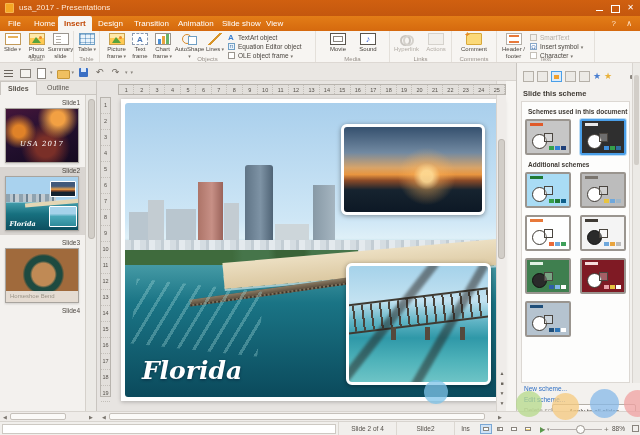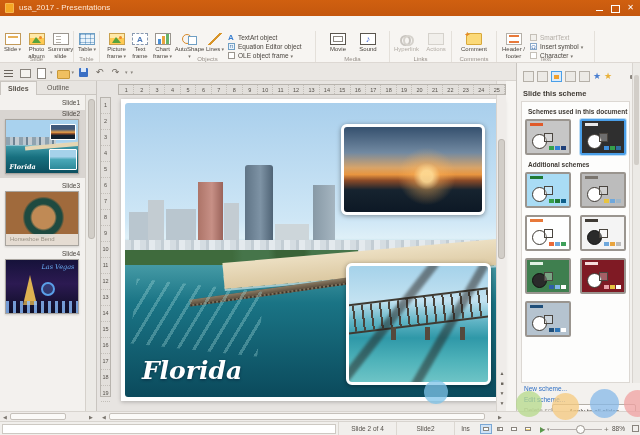--- a/index.html
+++ b/index.html
@@ -200,20 +200,32 @@
 <div class="app">
 
   <div class="titlebar">
     <div class="tb-icon"></div>
     <div class="tb-title">usa_2017 - Presentations</div>
     <div class="winbtn wb-min"></div>
     <div class="winbtn wb-max"></div>
     <div class="winbtn wb-close">✕</div>
   </div>
 
+  <div class="menubar">
+    <div class="mtab" style="left:2px">File</div>
+    <div class="mtab" style="left:28px">Home</div>
+    <div class="mtab active" style="left:58px">Insert</div>
+    <div class="mtab" style="left:92px">Design</div>
+    <div class="mtab" style="left:128px">Transition</div>
+    <div class="mtab" style="left:172px">Animation</div>
+    <div class="mtab" style="left:216px">Slide show</div>
+    <div class="mtab" style="left:260px">View</div>
+    <div class="mhelp" style="right:24px">?</div>
+    <div class="mhelp" style="right:8px">∧</div>
+  </div>
 
   <div class="ribbon">
     <div class="rgroup" style="left:0;width:74px">
       <div class="rb has-dd" style="left:2px;width:21px">
           <span class="ri i-slide"></span>
           <span class="rl">Slide</span>
         </div>
       <div class="rb" style="left:25px;width:23px">
           <span class="ri i-album"></span>
           <span class="rl">Photo album</span>
@@ -340,46 +352,43 @@
   </div>
 
   <div class="spanel">
     <div class="sp-tabs">
       <div class="sp-tab active" style="left:0">Slides</div>
       <div class="sp-tab" style="left:40px">Outline</div>
     </div>
     <div class="sp-list">
       <div>
         <div class="thumb-label">Slide1</div>
+        <div class="th art-canyon">
+          <span class="cap-usa">USA  2017</span>
+        </div>
       </div>
       <div class="sel-wrap" style="padding-bottom:4px">
         <div class="thumb-label">Slide2</div>
         <div class="th">
           <div class="art-fla-sky"></div>
           <div class="art-fla-bld"></div>
           <div class="art-fla-sand"></div>
           <div class="mini-inset mi-sun"></div>
           <div class="mini-inset mi-bridge"></div>
           <span class="cap-fla">Florida</span>
         </div>
       </div>
       <div>
         <div class="thumb-label">Slide3</div>
         <div class="th art-hsb">
           <span class="cap-hsb">Horseshoe Bend</span>
         </div>
       </div>
       <div>
         <div class="thumb-label">Slide4</div>
-        <div class="th art-lv">
-          <div class="lv-tower"></div>
-          <div class="lv-wheel"></div>
-          <div class="lv-lights"></div>
-          <span class="cap-lv">Las Vegas</span>
-        </div>
       </div>
     </div>
     <div class="sp-scroll">
         <div class="sp-thumb"></div>
       </div>
   </div>
 
   <div class="vruler">
       <div class="vr-strip">
         <span>1</span>

